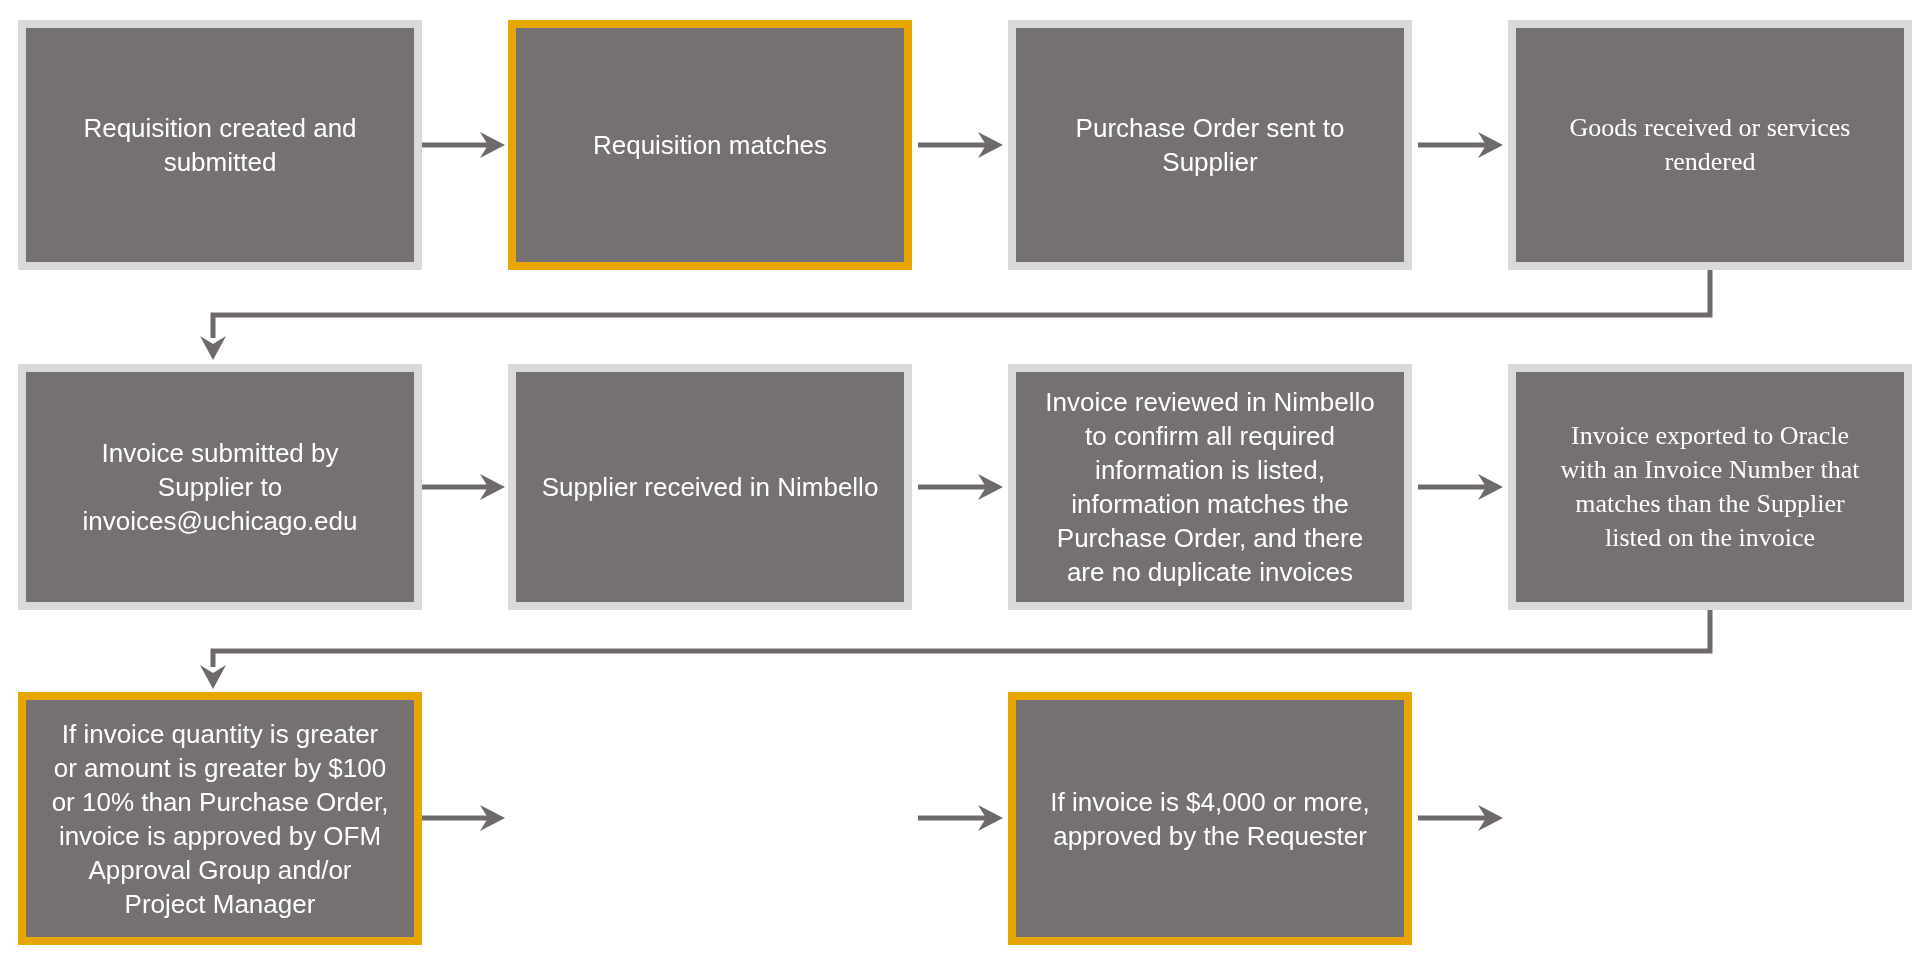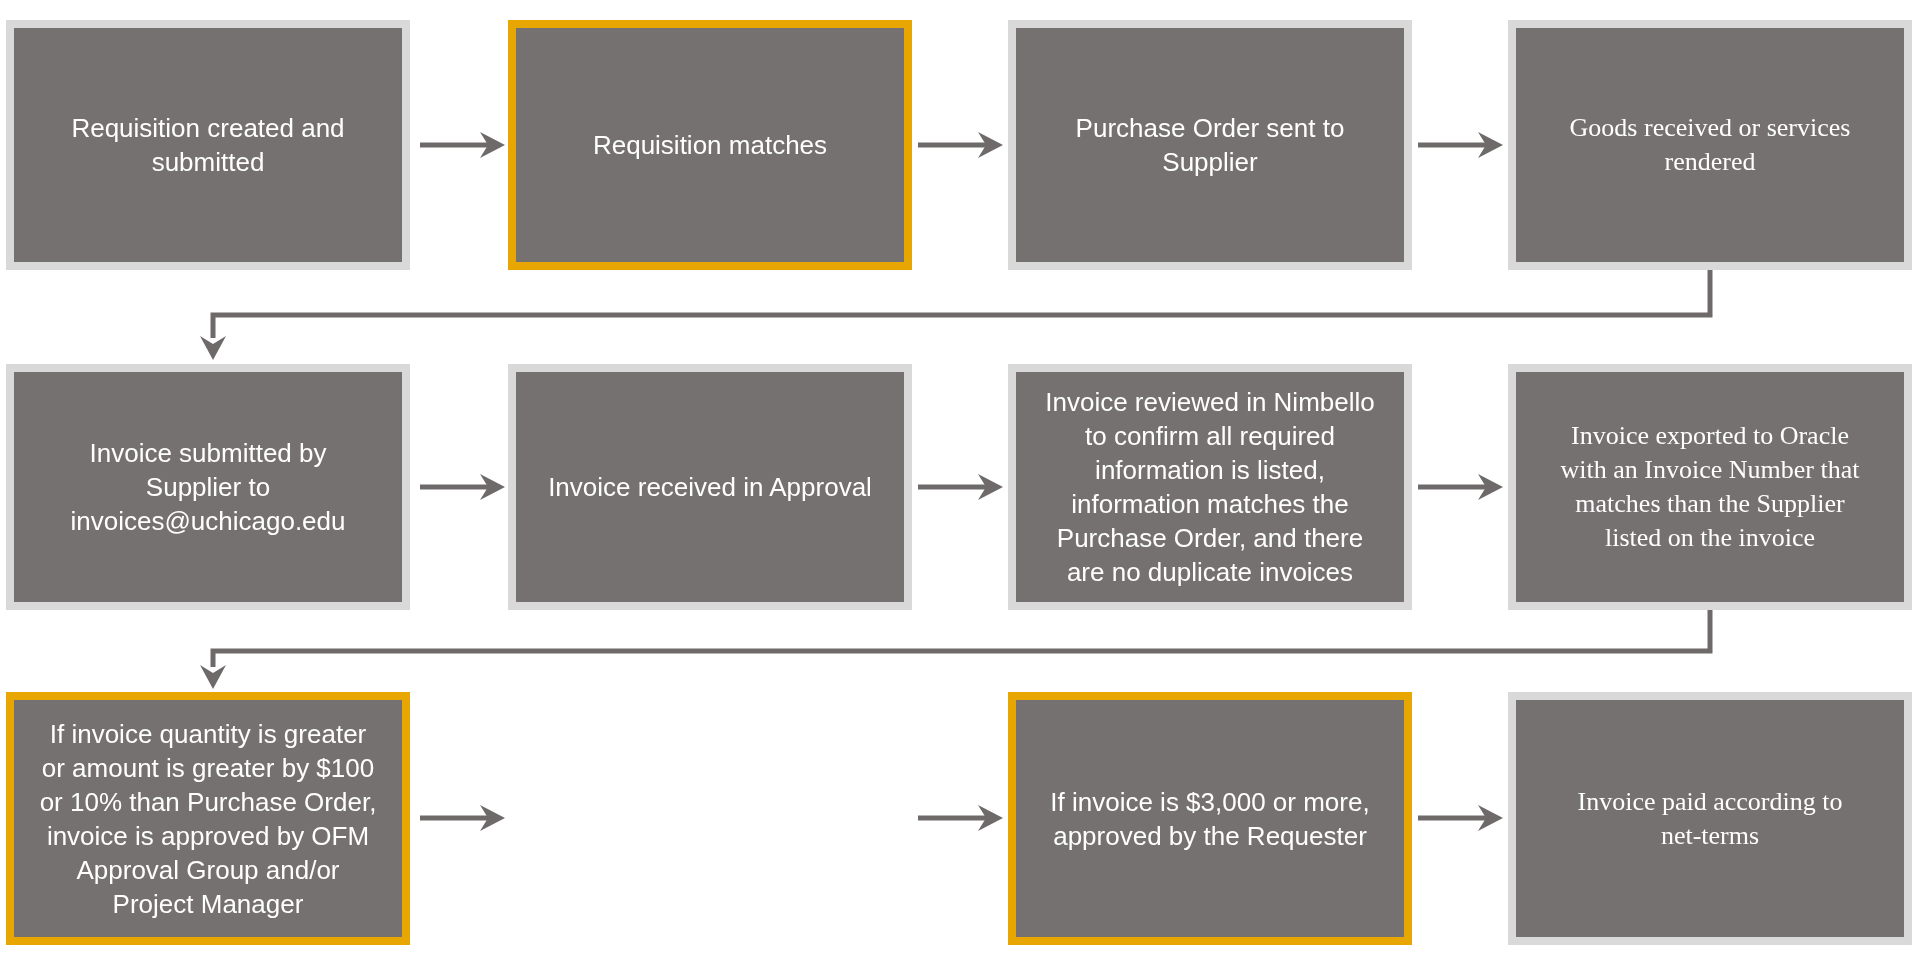--- a/index.html
+++ b/index.html
@@ -23,21 +23,21 @@
   .box[data-border="gold"] { border-color: #E8A602; }
   .box-label {
     color: #ffffff;
     font-size: 26px;
     line-height: 34px;
     text-align: center;
     white-space: pre-line;
     width: 100%;
   }
   
-  .c1 { left: 6px; }  .c2 { left: 508px; } .c3 { left: 1008px; } .c4 { left: 1508px; font-family: Liberation Serif, serif; }
+  .c1 { left: 18px; }  .c2 { left: 508px; } .c3 { left: 1008px; } .c4 { left: 1508px; font-family: Liberation Serif, serif; }
   .r1 { top: 20px;  height: 250px; }
   .r2 { top: 364px; height: 246px; align-items: center; }
   .r3 { top: 692px; height: 253px; }
   .box { width: 404px; }
 </style>
 </head>
 <body>
 
 <div class="canvas">
 
@@ -110,21 +110,21 @@
     <span class="box-label">Goods received or services
 rendered</span>
   </div>
 
   <div class="box r2 c1" data-border="gray">
     <span class="box-label">Invoice submitted by
 Supplier to
 invoices@uchicago.edu</span>
   </div>
   <div class="box r2 c2" data-border="gray">
-    <span class="box-label">Invoice received in Approval</span>
+    <span class="box-label">Supplier received in Nimbello</span>
   </div>
   <div class="box r2 c3" data-border="gray">
     <span class="box-label">Invoice reviewed in Nimbello
 to confirm all required
 information is listed,
 information matches the
 Purchase Order, and there
 are no duplicate invoices</span>
   </div>
   <div class="box r2 c4" data-border="gray">
@@ -136,21 +136,17 @@
 
   <div class="box r3 c1" data-border="gold">
     <span class="box-label">If invoice quantity is greater
 or amount is greater by $100
 or 10% than Purchase Order,
 invoice is approved by OFM
 Approval Group and/or
 Project Manager</span>
   </div>
   <div class="box r3 c3" data-border="gold">
-    <span class="box-label">If invoice is $3,000 or more,
+    <span class="box-label">If invoice is $4,000 or more,
 approved by the Requester</span>
-  </div>
-  <div class="box r3 c4" data-border="gray">
-    <span class="box-label">Invoice paid according to
-net-terms</span>
   </div>
 
 </div>
 
 </body></html>

